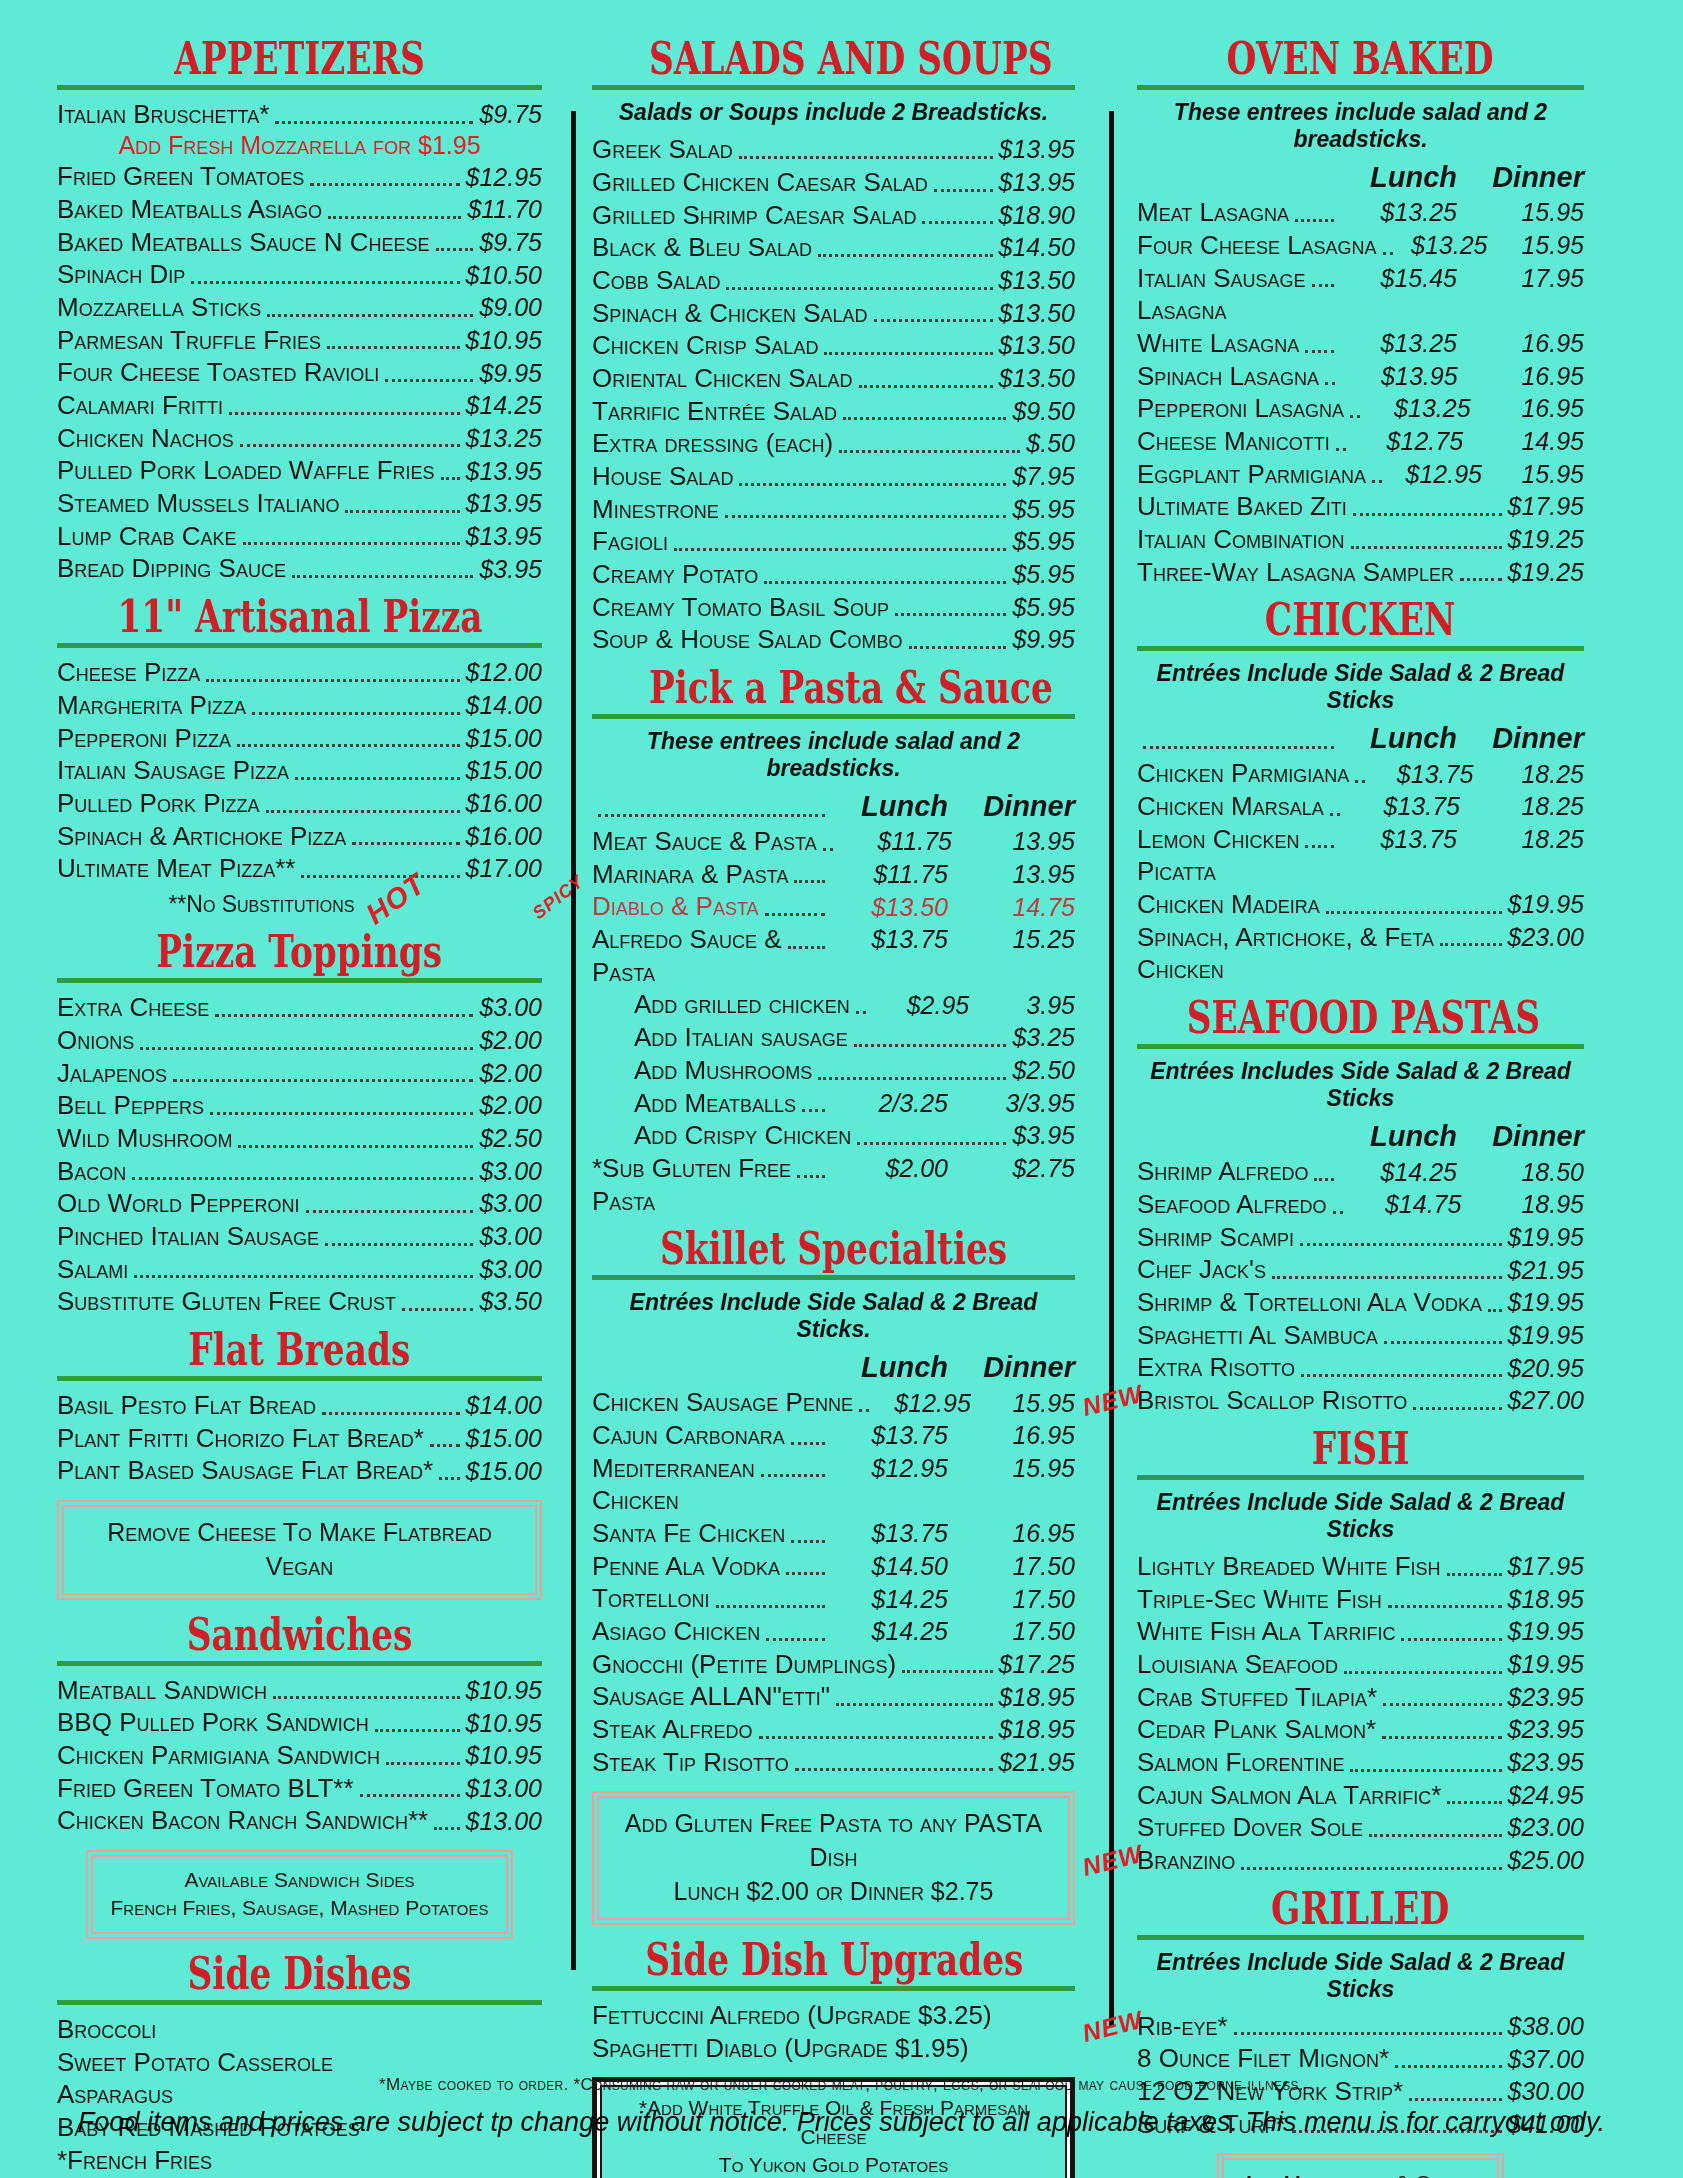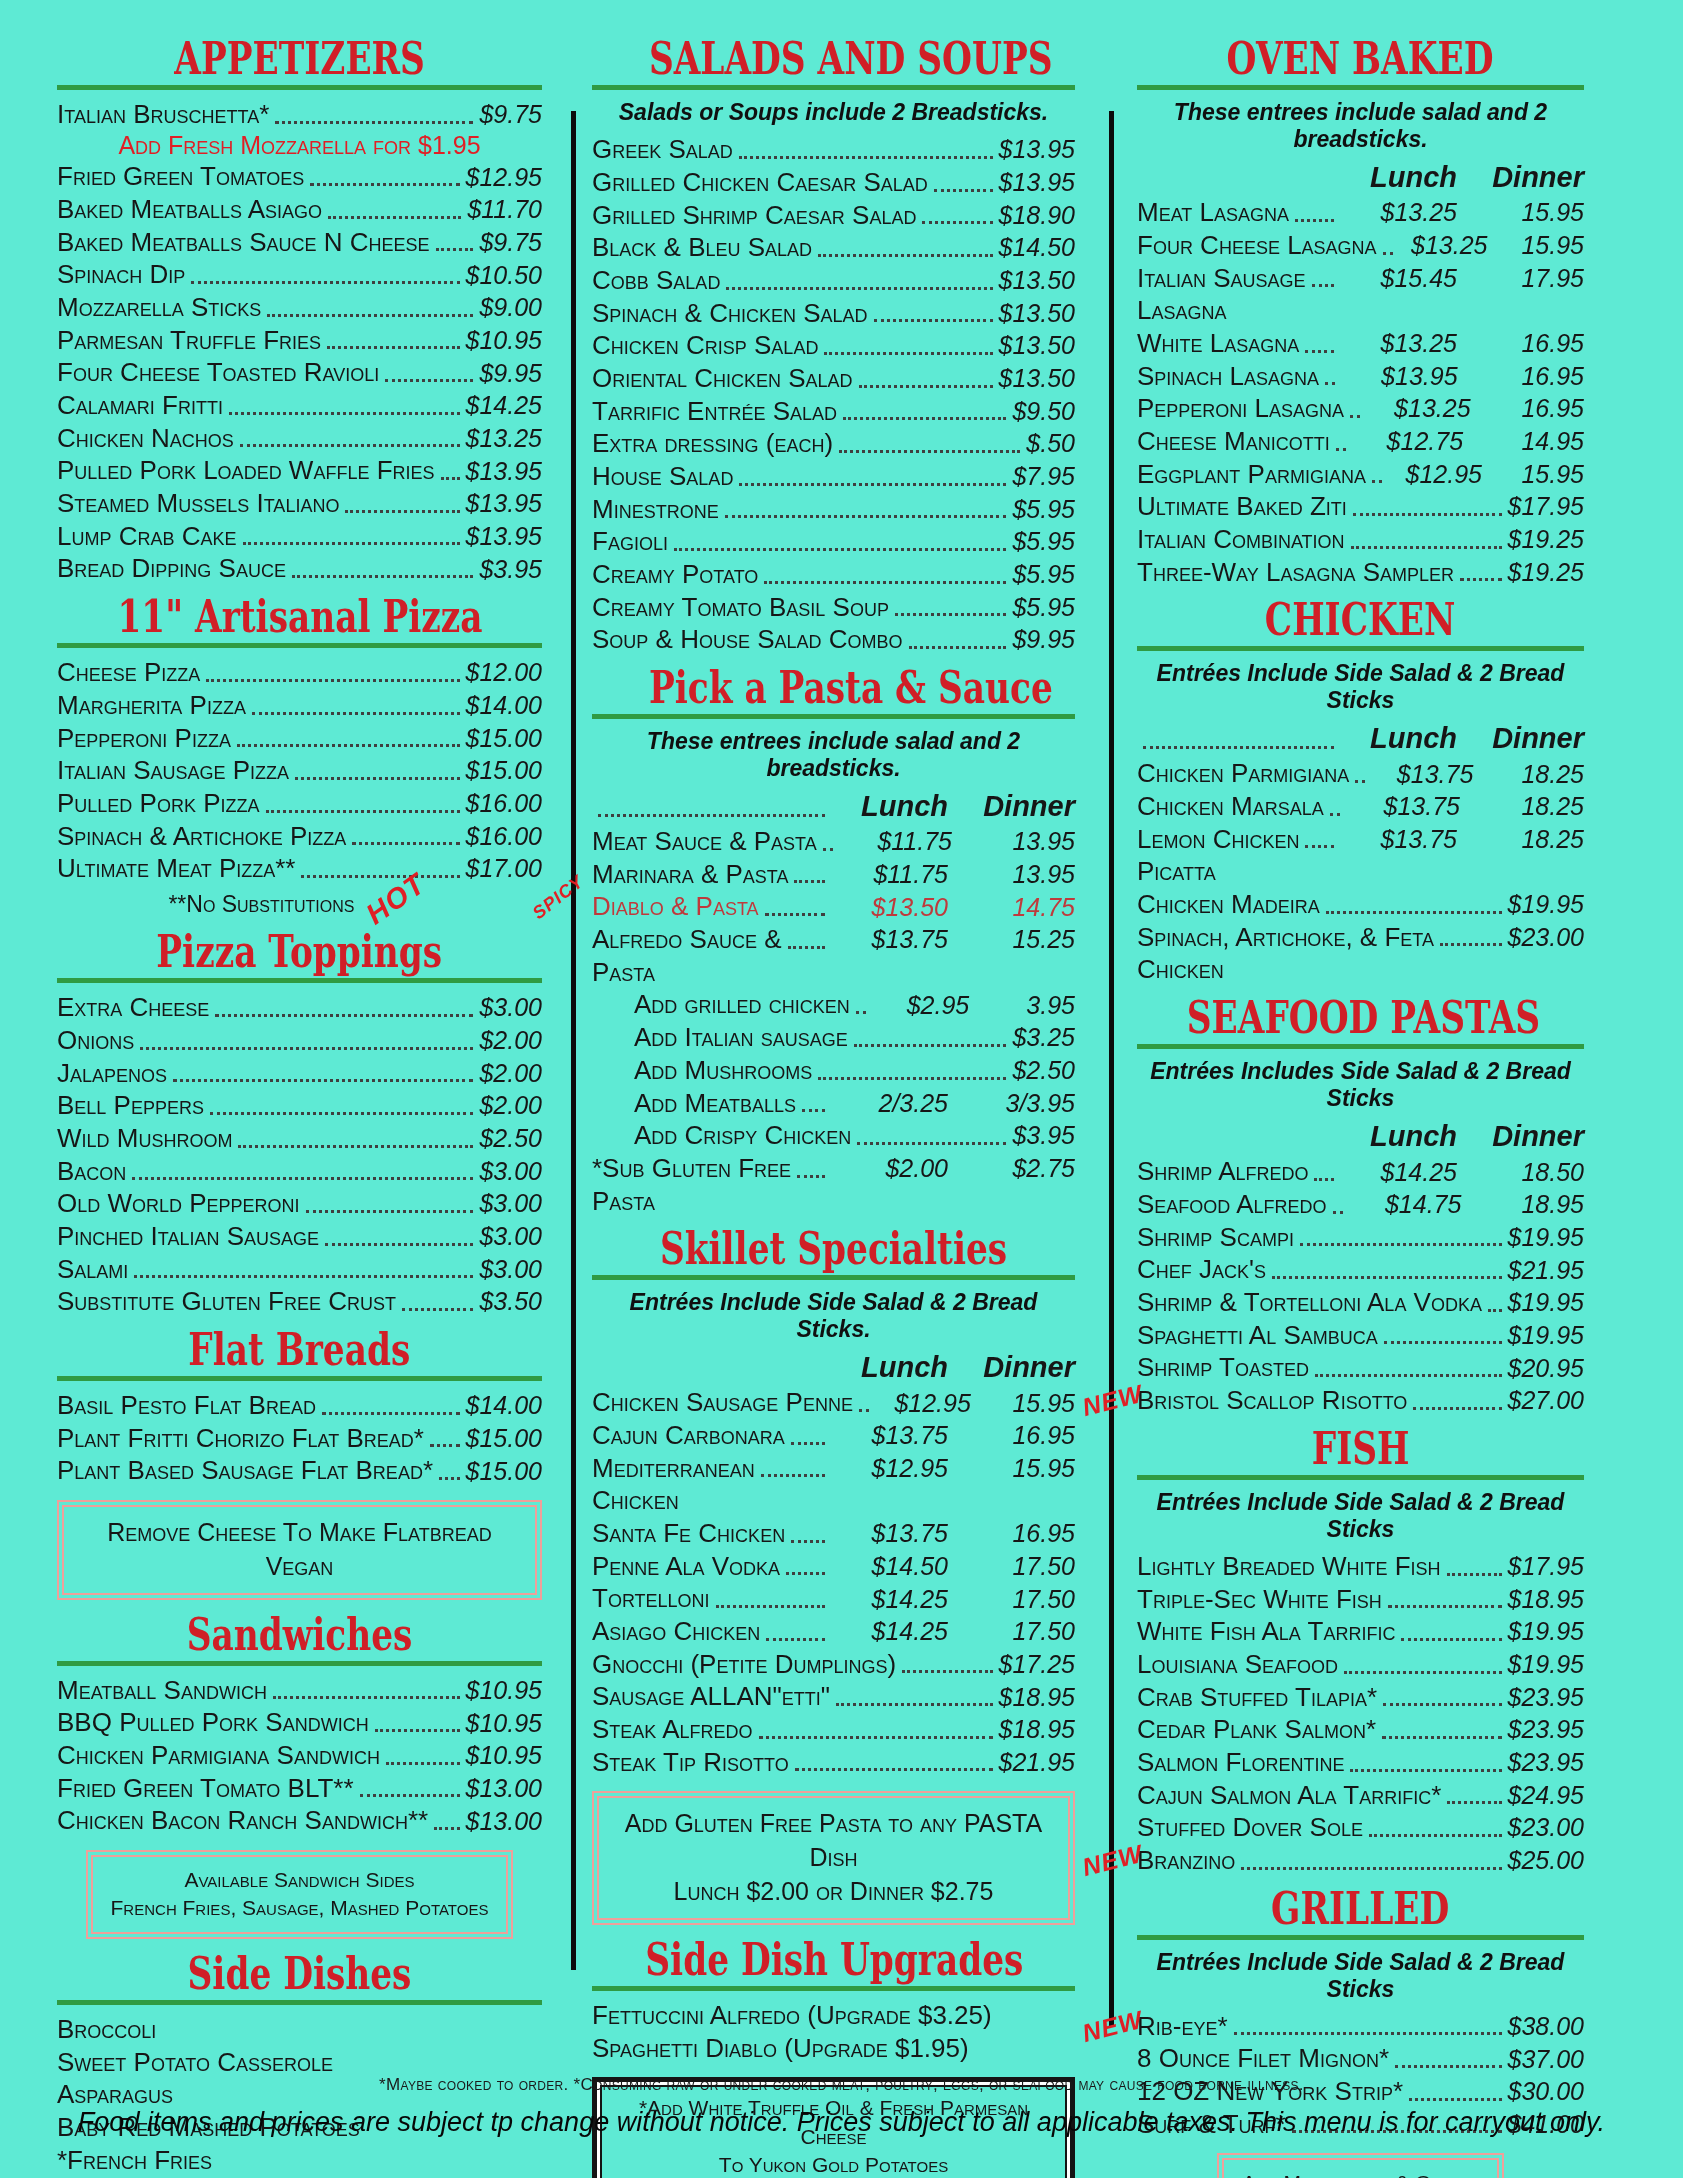--- a/index.html
+++ b/index.html
@@ -696,21 +696,21 @@
           <span class="nm">Shrimp &amp; Tortelloni Ala Vodka</span>
           <span class="dots"></span>
           <span class="pr">$19.95</span>
         </div>
         <div class="row">
           <span class="nm">Spaghetti Al Sambuca</span>
           <span class="dots"></span>
           <span class="pr">$19.95</span>
         </div>
         <div class="row">
-          <span class="nm">Shrimp Toasted</span>
+          <span class="nm">Extra Risotto</span>
           <span class="dots"></span>
           <span class="pr">$20.95</span>
         </div>
         <div class="row">
           <span class="tag-new">NEW</span>
           <span class="nm">Bristol Scallop Risotto</span>
           <span class="dots"></span>
           <span class="pr">$27.00</span>
         </div>
       </div>

